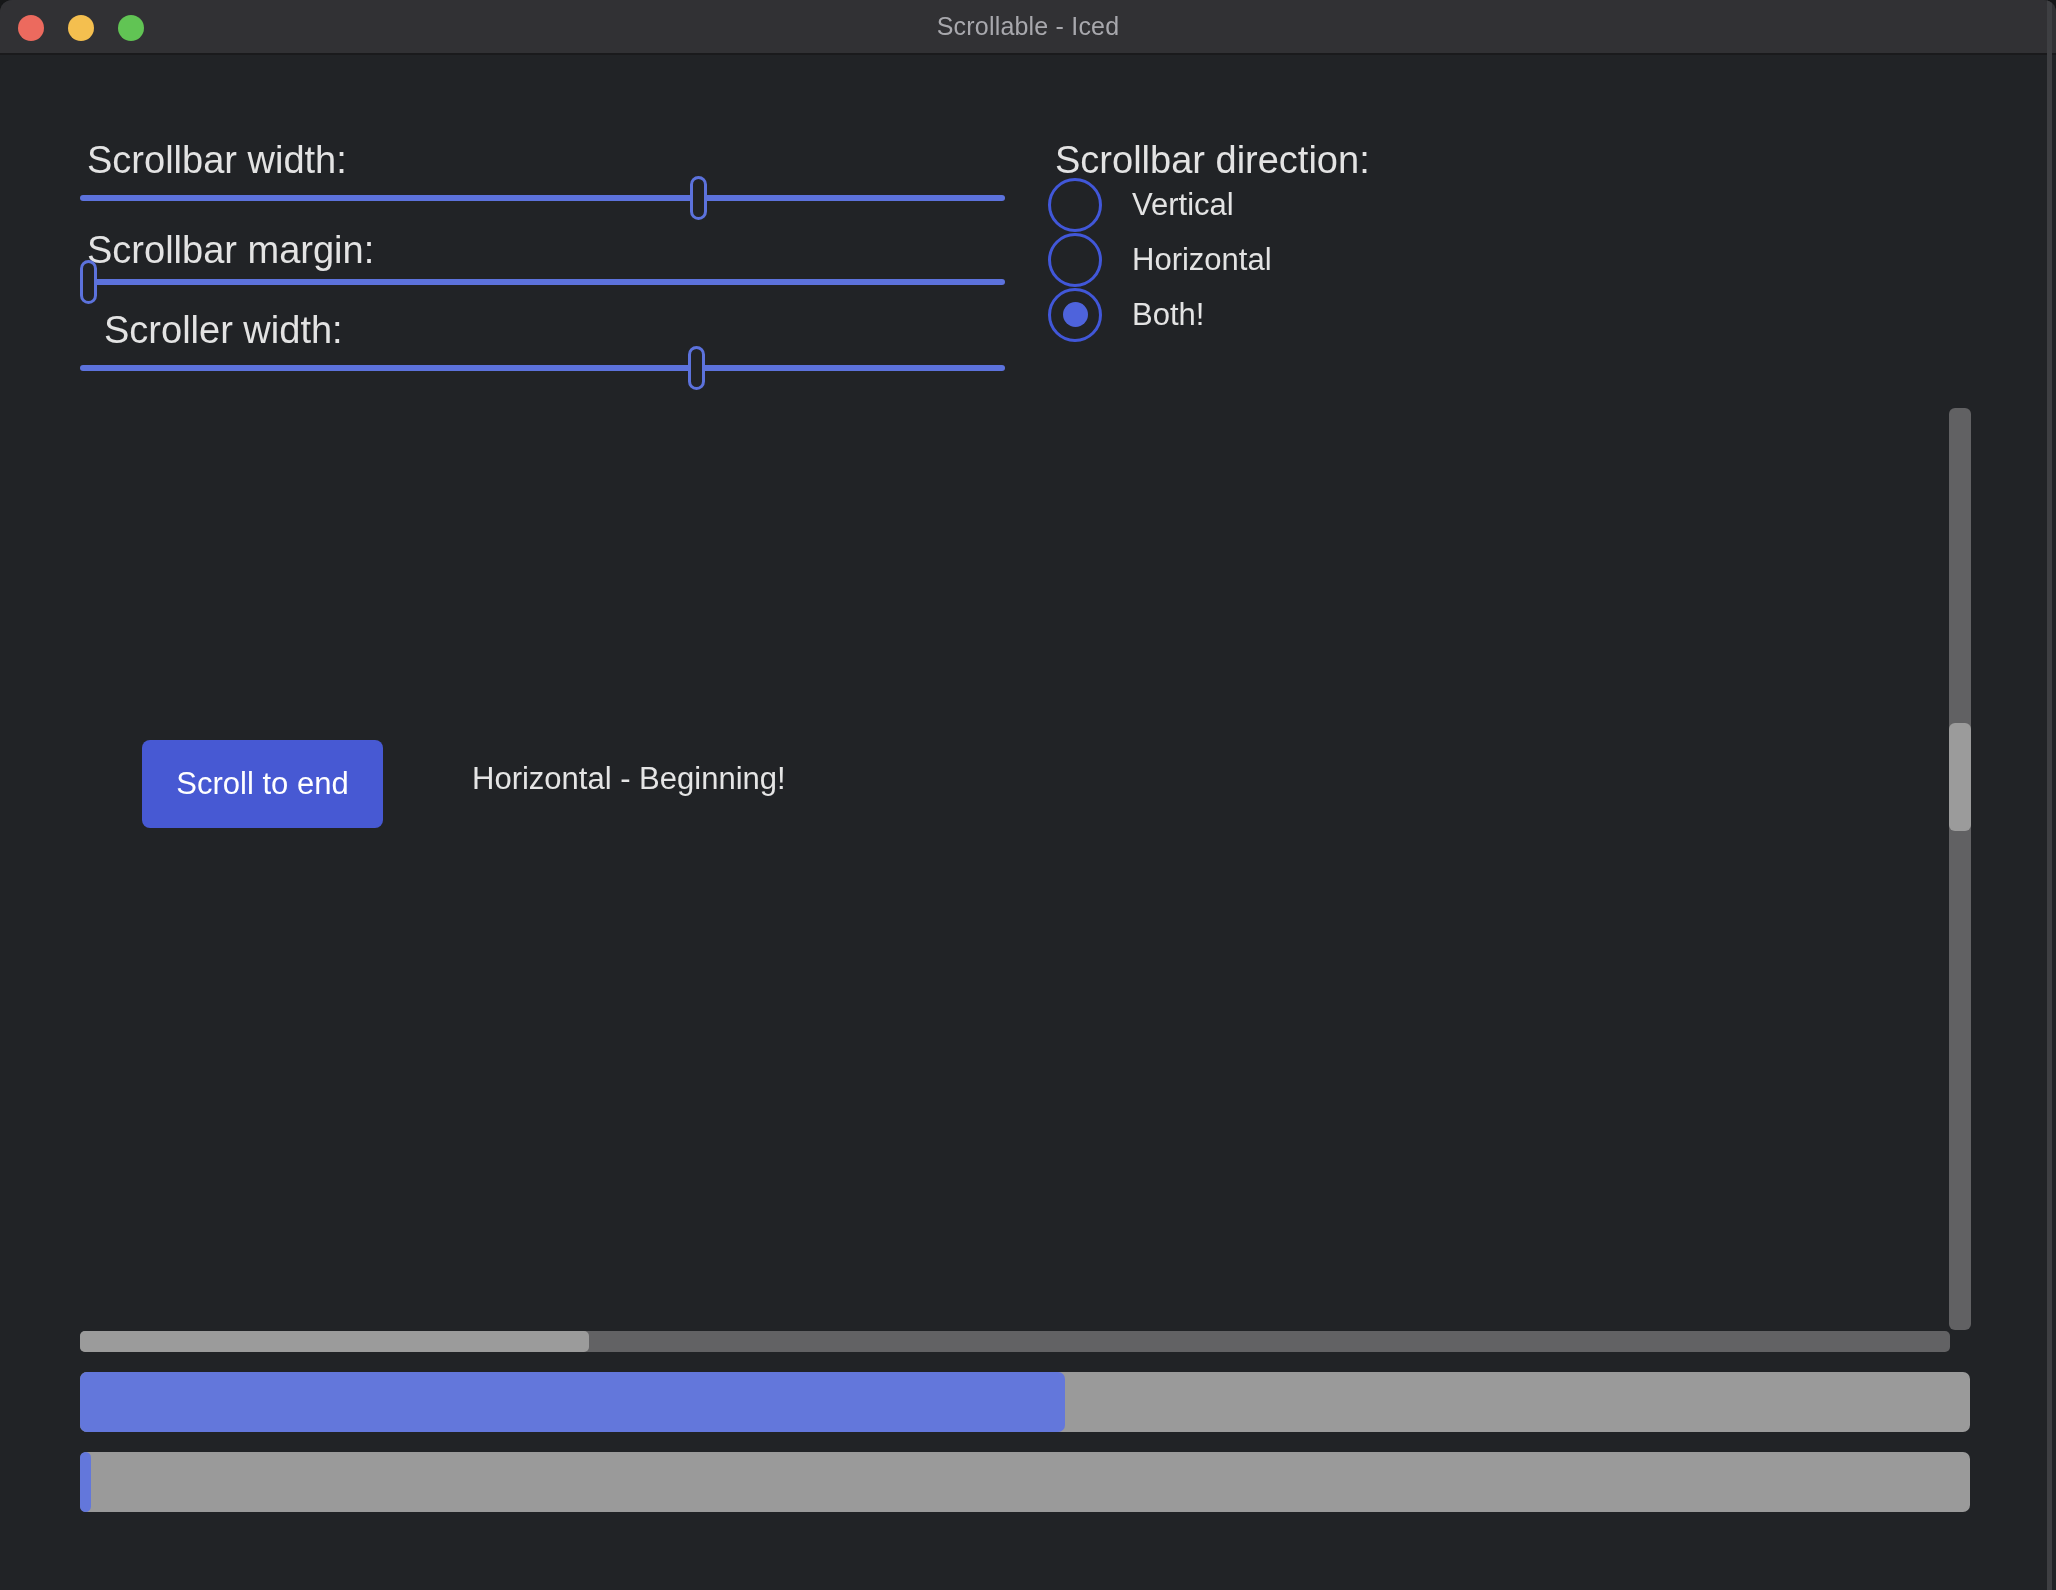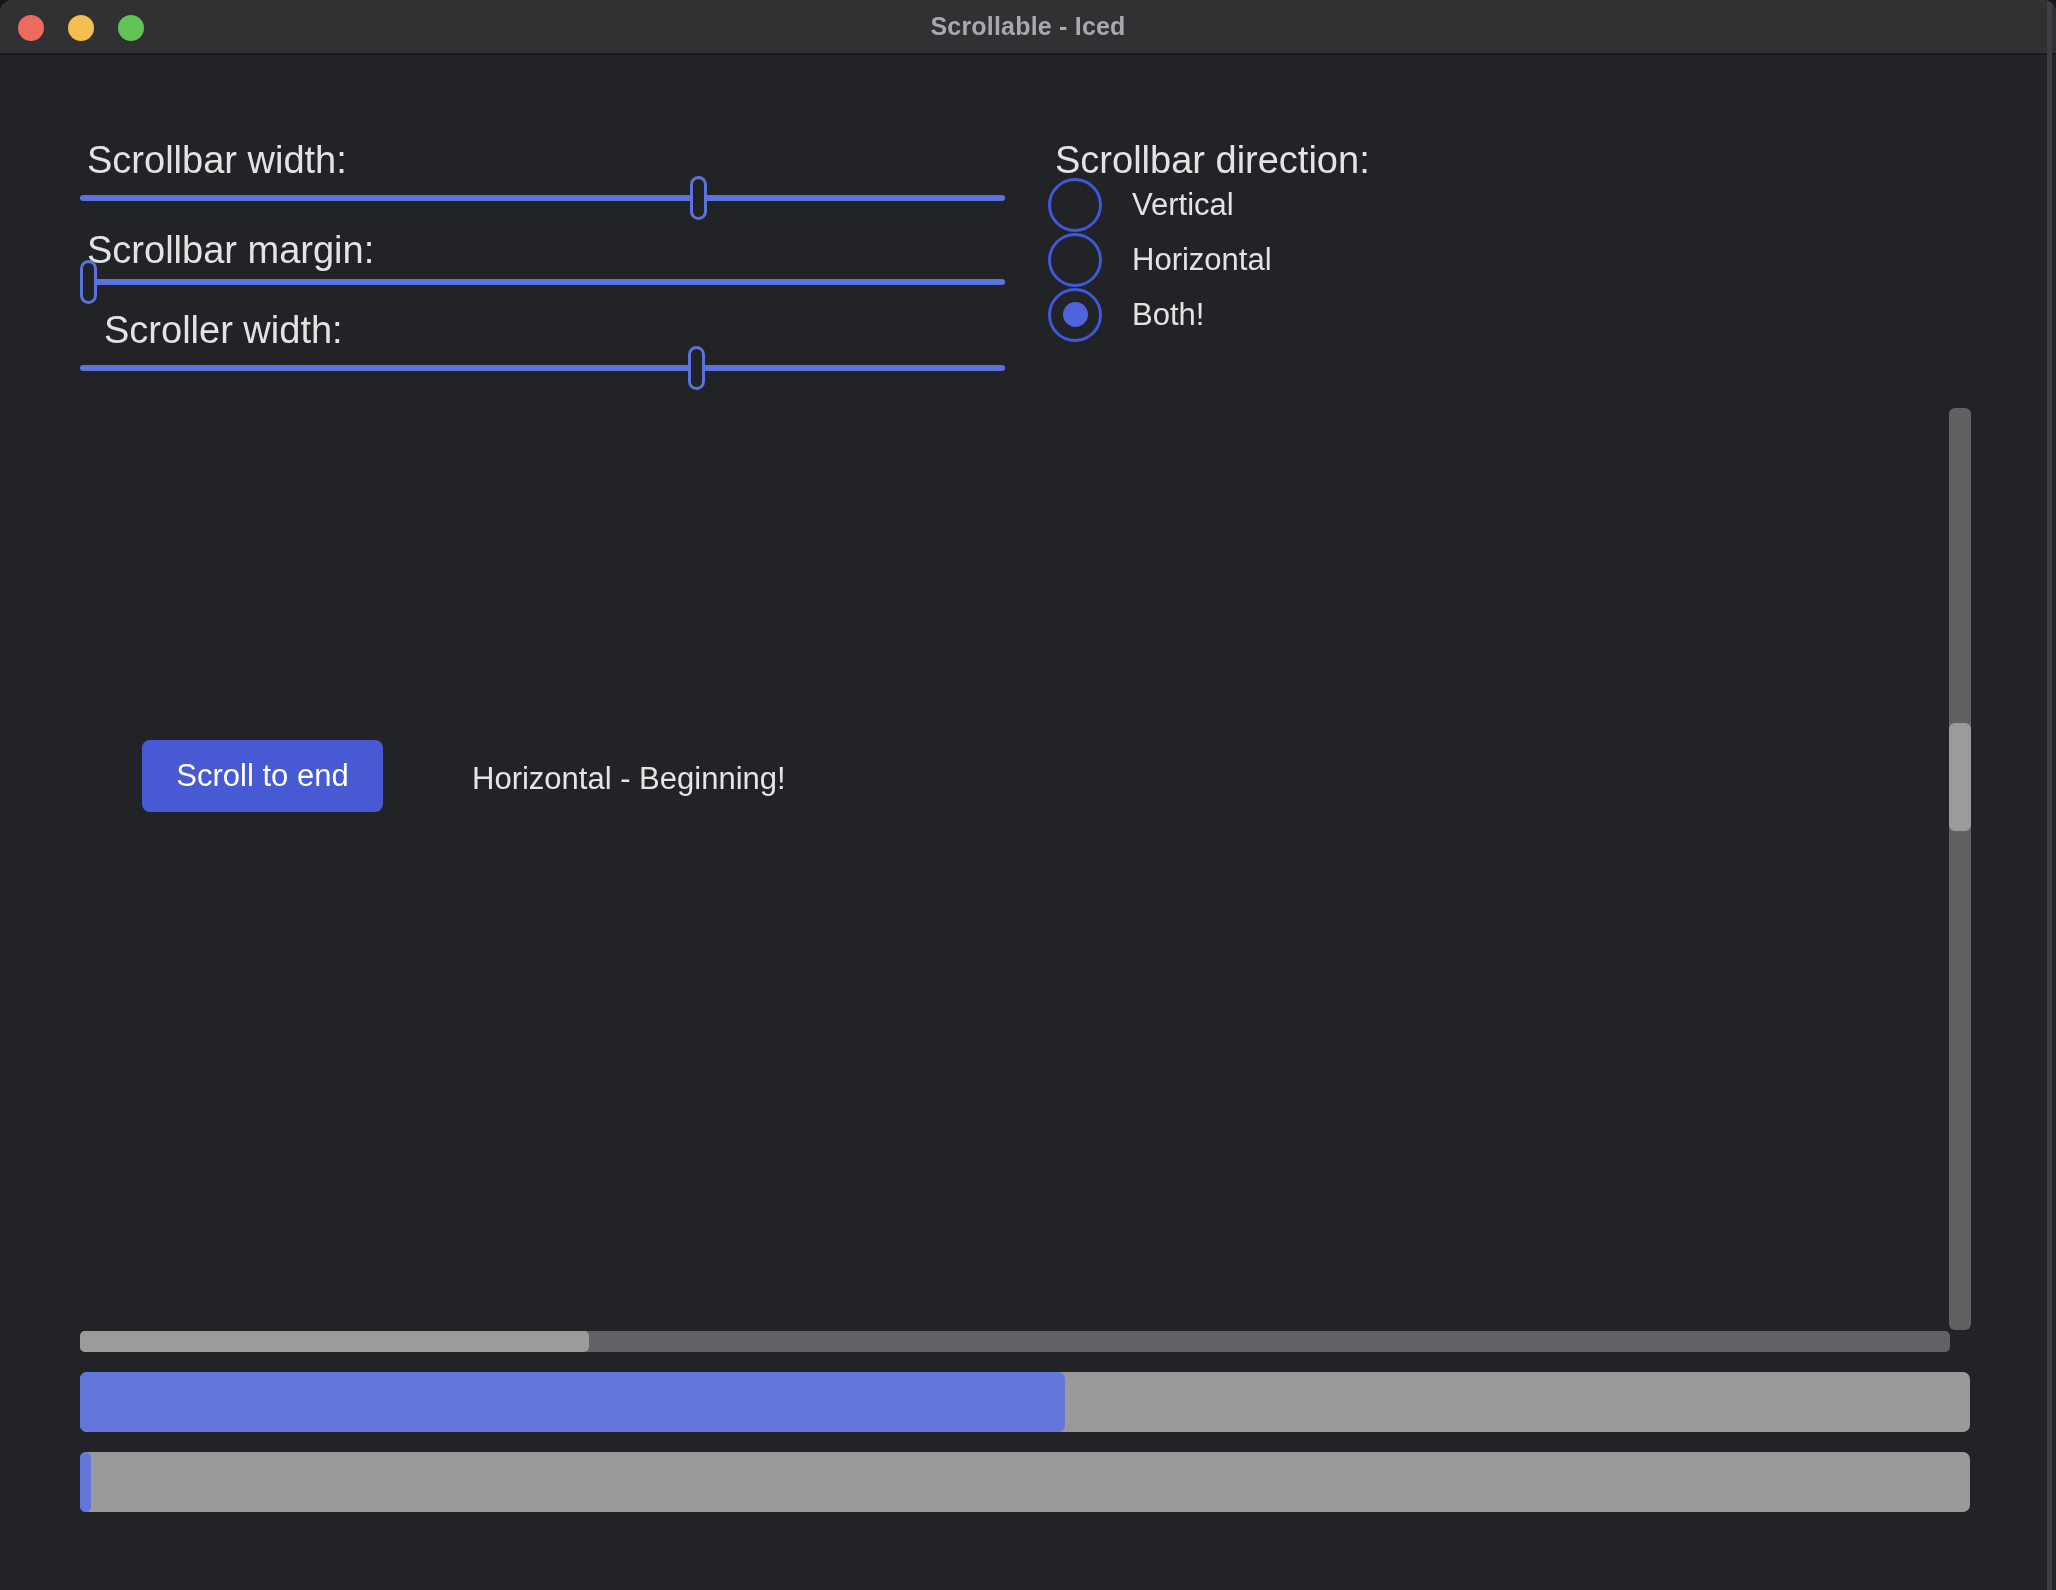--- a/index.html
+++ b/index.html
@@ -3,39 +3,39 @@
 <meta charset="utf-8">
 <style>
   html,body{margin:0;padding:0;background:#161718;font-family:"Liberation Sans",sans-serif;}
   .window{position:relative;width:2056px;height:1590px;background:#212326;overflow:hidden;border-radius:12px 12px 0 0;}
 
   
   .titlebar{position:absolute;left:0;top:0;width:2056px;height:55px;background:#313134;border-bottom:2px solid #1a1a1c;box-sizing:border-box;}
   .traffic{position:absolute;left:18px;top:15px;display:flex;gap:24px;}
   .light{width:26px;height:26px;border-radius:50%;display:block;}
   .title{position:absolute;left:0;top:0;width:100%;height:53px;display:flex;align-items:center;justify-content:center;
-         font-weight:bold;font-size:25px;color:#a8a8ad;letter-spacing:.2px;}
+         font-weight:normal;font-size:25px;color:#a8a8ad;letter-spacing:.2px;}
 
   
   .lbl{position:absolute;font-size:38px;color:#e3e3e3;white-space:nowrap;margin-left:7px;}
 
   
   .slider{position:absolute;left:80px;width:925px;height:44px;}
   .rail{position:absolute;left:0;top:19px;width:100%;height:6px;border-radius:3px;background:#5c72dc;}
   .slider-handle{position:absolute;top:0;width:17px;height:44px;box-sizing:border-box;border:3px solid #5c72dc;border-radius:9px;background:#212326;}
 
   
   .radio-row{position:absolute;left:1048px;height:55px;display:flex;align-items:center;gap:30px;text-align:right;}
   .radio-circle{width:54px;height:54px;box-sizing:border-box;border:3px solid #4157d9;border-radius:50%;display:flex;align-items:center;justify-content:center;flex:none;}
   .radio-dot{width:25px;height:25px;border-radius:50%;background:#4e63dc;display:none;}
   .radio-row.selected .radio-dot{display:block;}
   .radio-label{font-size:31px;color:#e3e3e3;white-space:nowrap;}
 
   
-  .btn{position:absolute;left:142px;top:740px;width:241px;height:72px;background:#4759d3;border:none;border-radius:8px;
+  .btn{position:absolute;left:142px;top:740px;width:241px;height:88px;background:#4759d3;border:none;border-radius:8px;
        color:#ffffff;font-size:31px;font-family:"Liberation Sans",sans-serif;display:flex;align-items:center;justify-content:center;cursor:pointer;}
   .status{position:absolute;left:472px;top:740px;height:78px;display:flex;align-items:center;font-size:31px;color:#e5e5e5;white-space:nowrap;}
 
   
   .vtrack{position:absolute;left:1949px;top:408px;width:22px;height:922px;background:#616163;border-radius:6px;}
   .vthumb{position:absolute;left:0;width:100%;background:#9b9b9b;border-radius:6px;}
   .htrack{position:absolute;left:80px;top:1331px;width:1870px;height:21px;background:#626264;border-radius:5px;}
   .hthumb{position:absolute;top:0;height:100%;background:#9b9b9b;border-radius:5px;}
 
   

